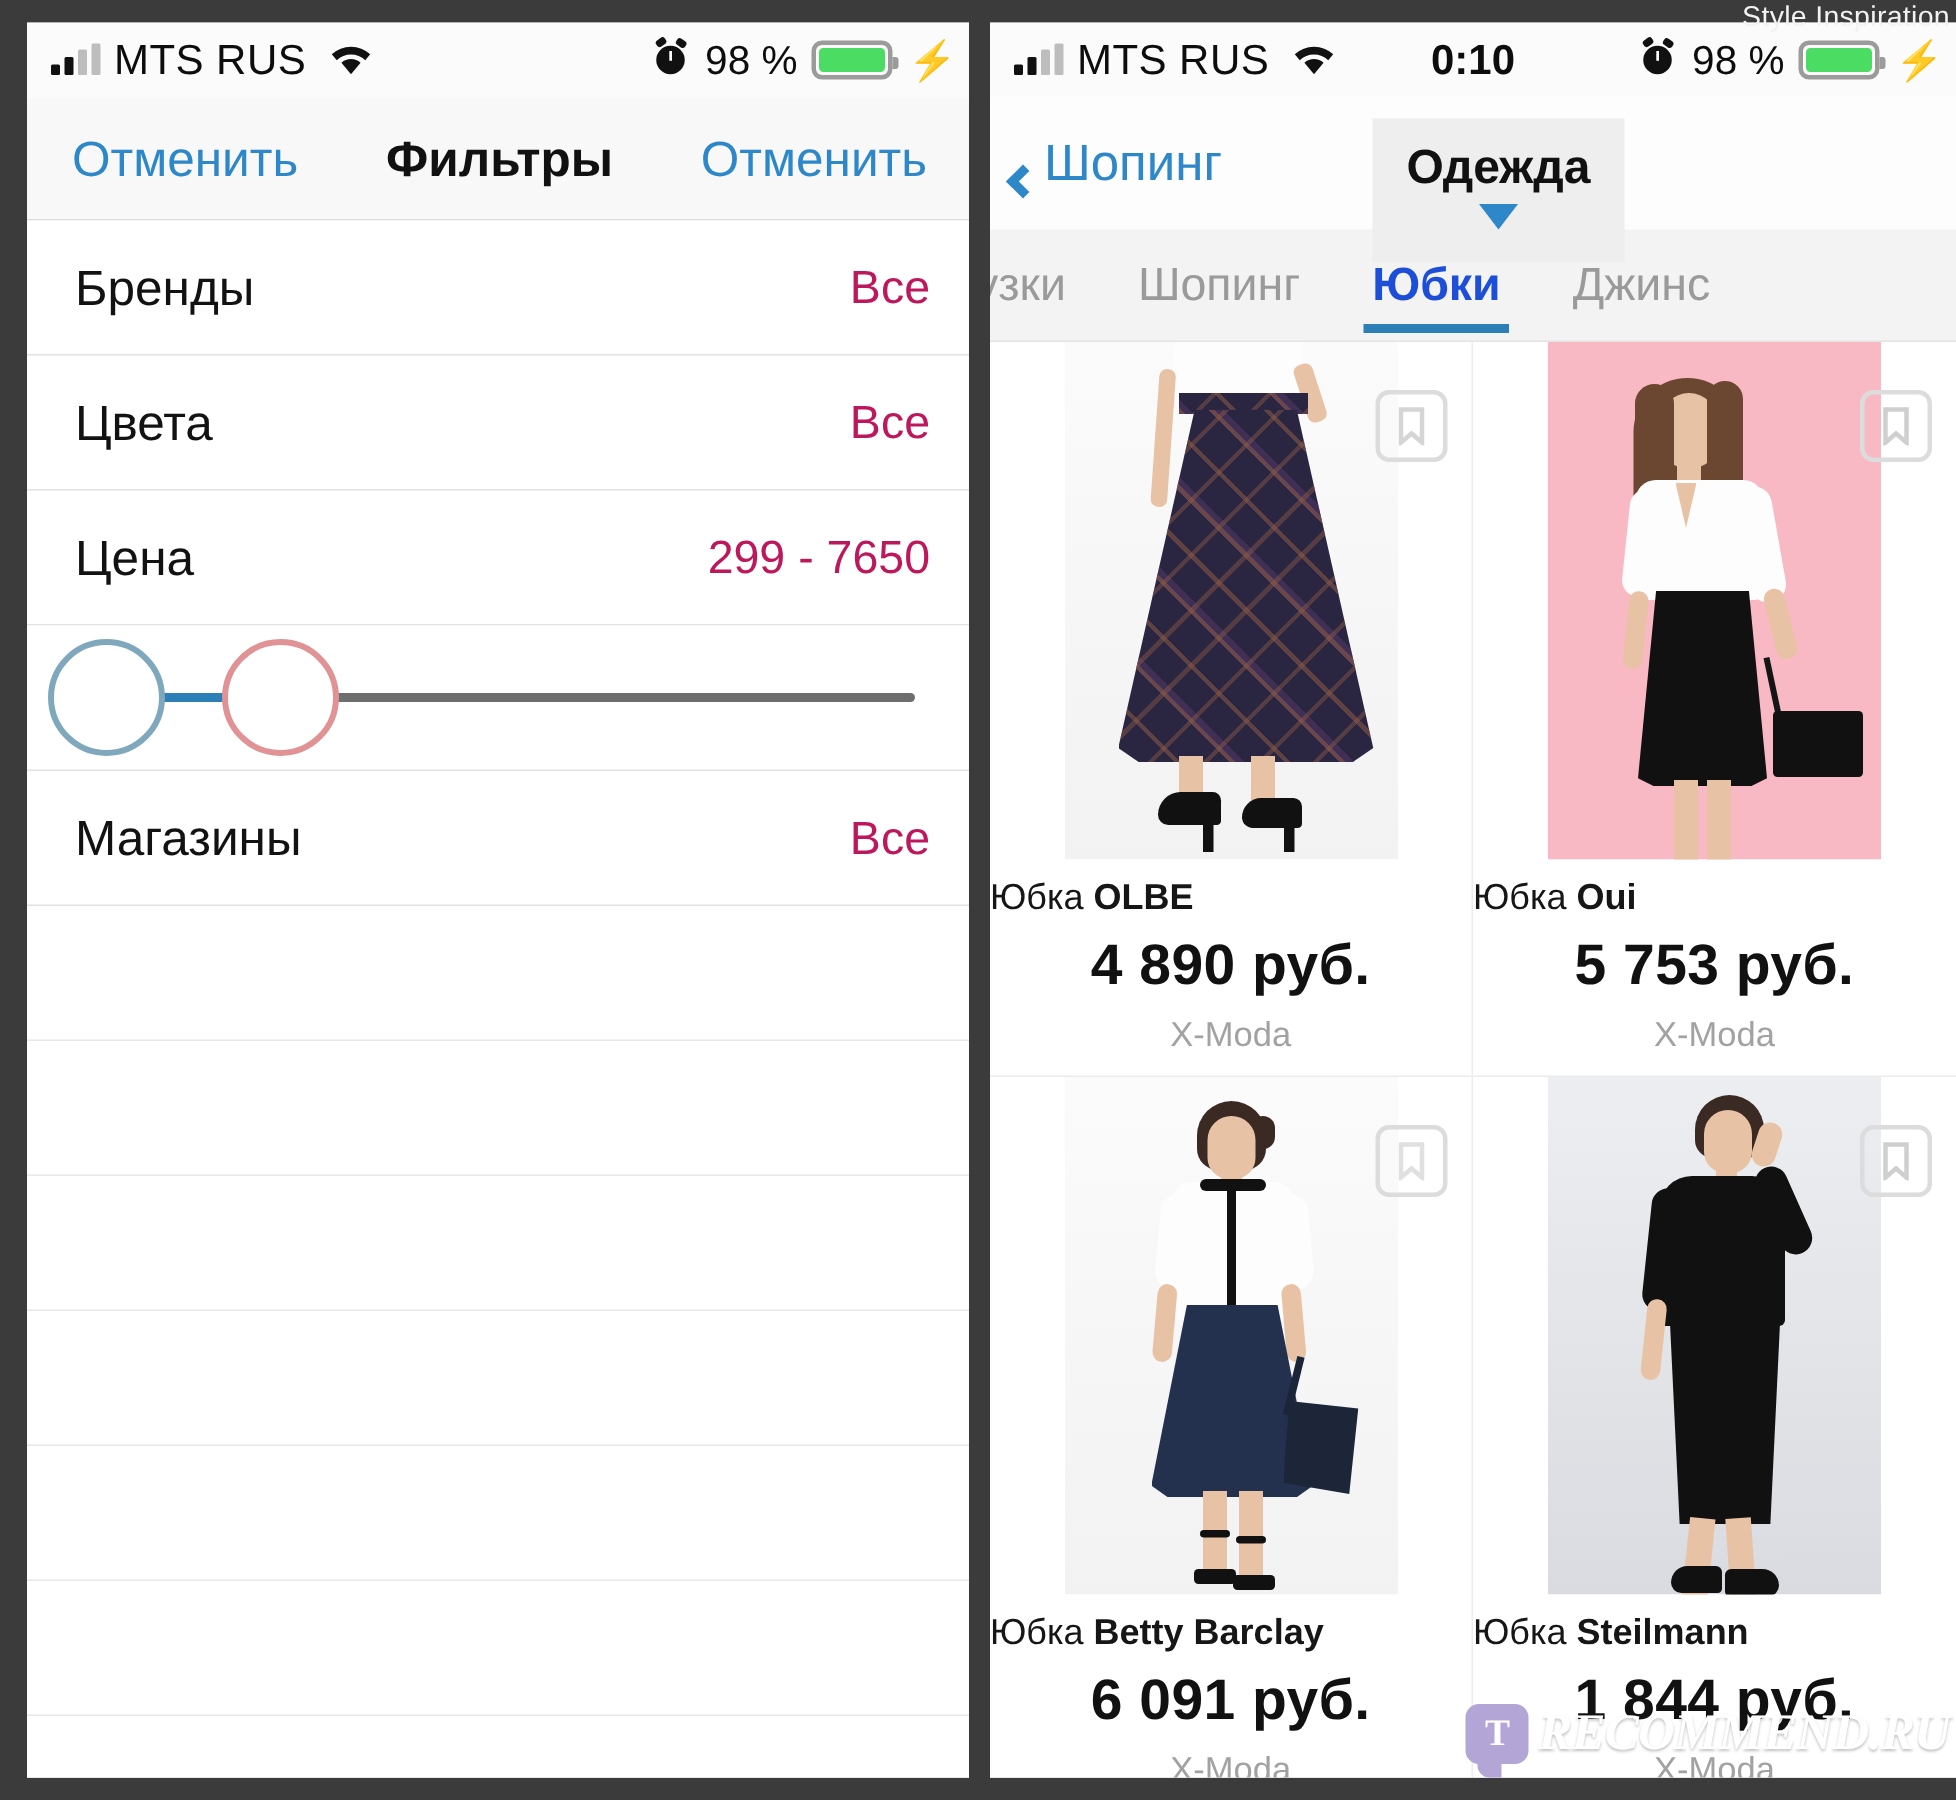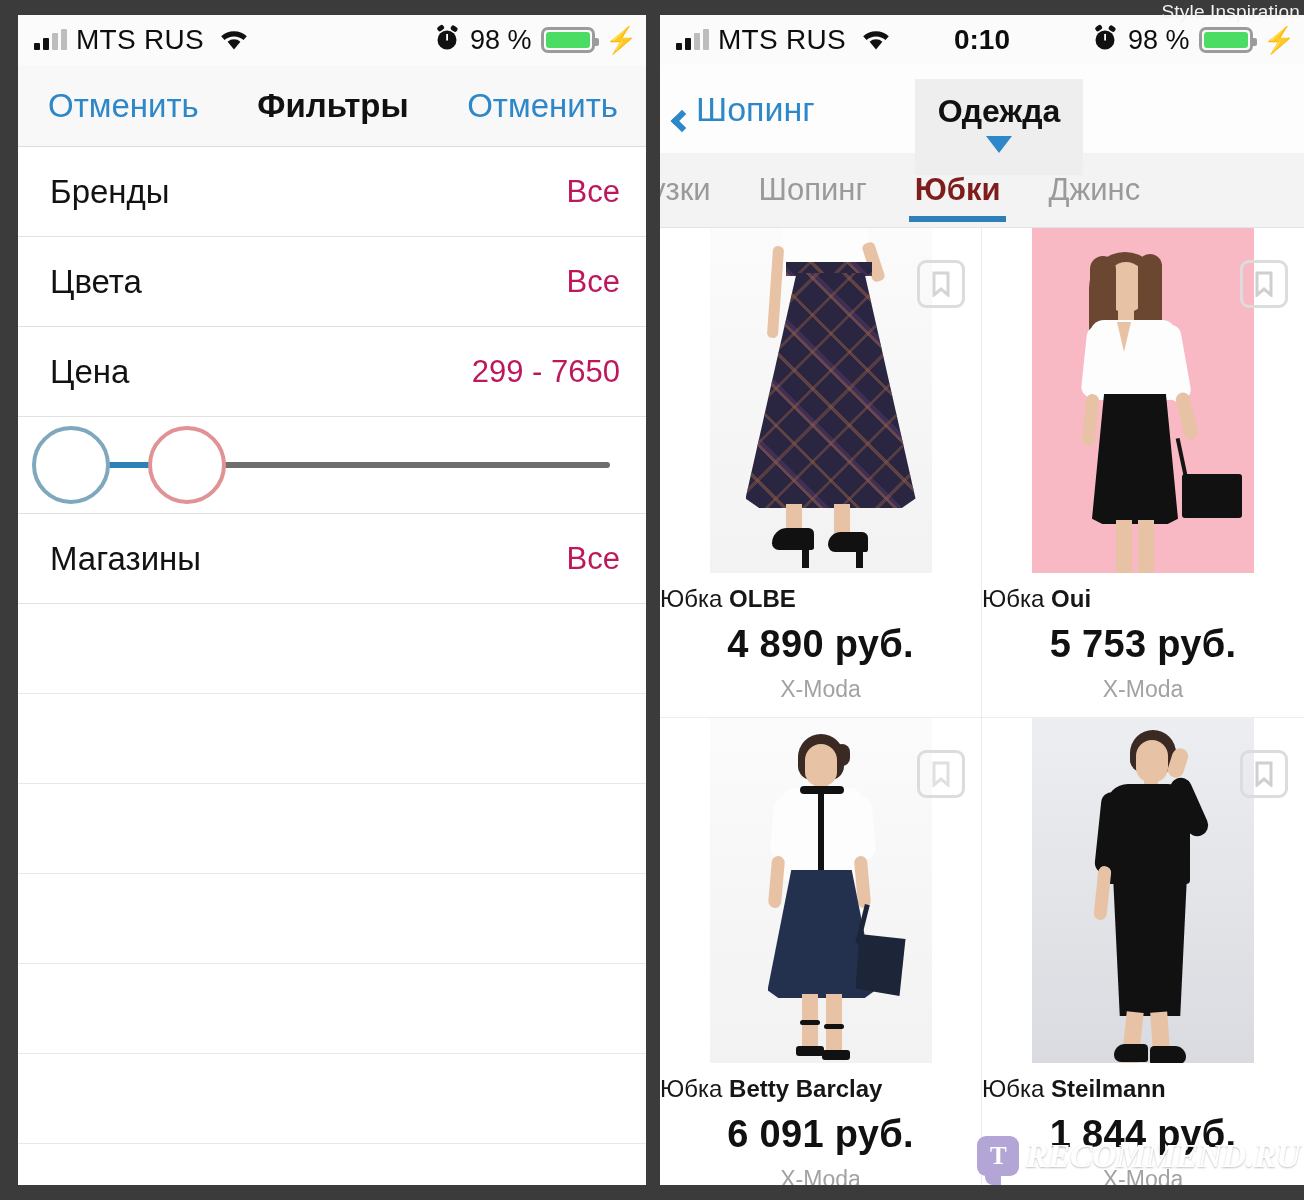--- a/index.html
+++ b/index.html
@@ -206,21 +206,21 @@
   .tab {
     position: relative;
     font-size: 31px;
     color: #9a9a9a;
     white-space: nowrap;
     padding: 0 24px;
     height: 75px;
     display: flex; align-items: center;
   }
   .tab:first-child { margin-left: -34px; }
-  .tab.active { color: #7f1d1d; font-weight: bold; }
+  .tab.active { color: #1d4ed8; font-weight: bold; }
   .tab.active::after {
     content: "";
     position: absolute;
     left: 18px; right: 18px;
     bottom: 6px;
     height: 6px;
     background: #2d7fb8;
   }
 
   

